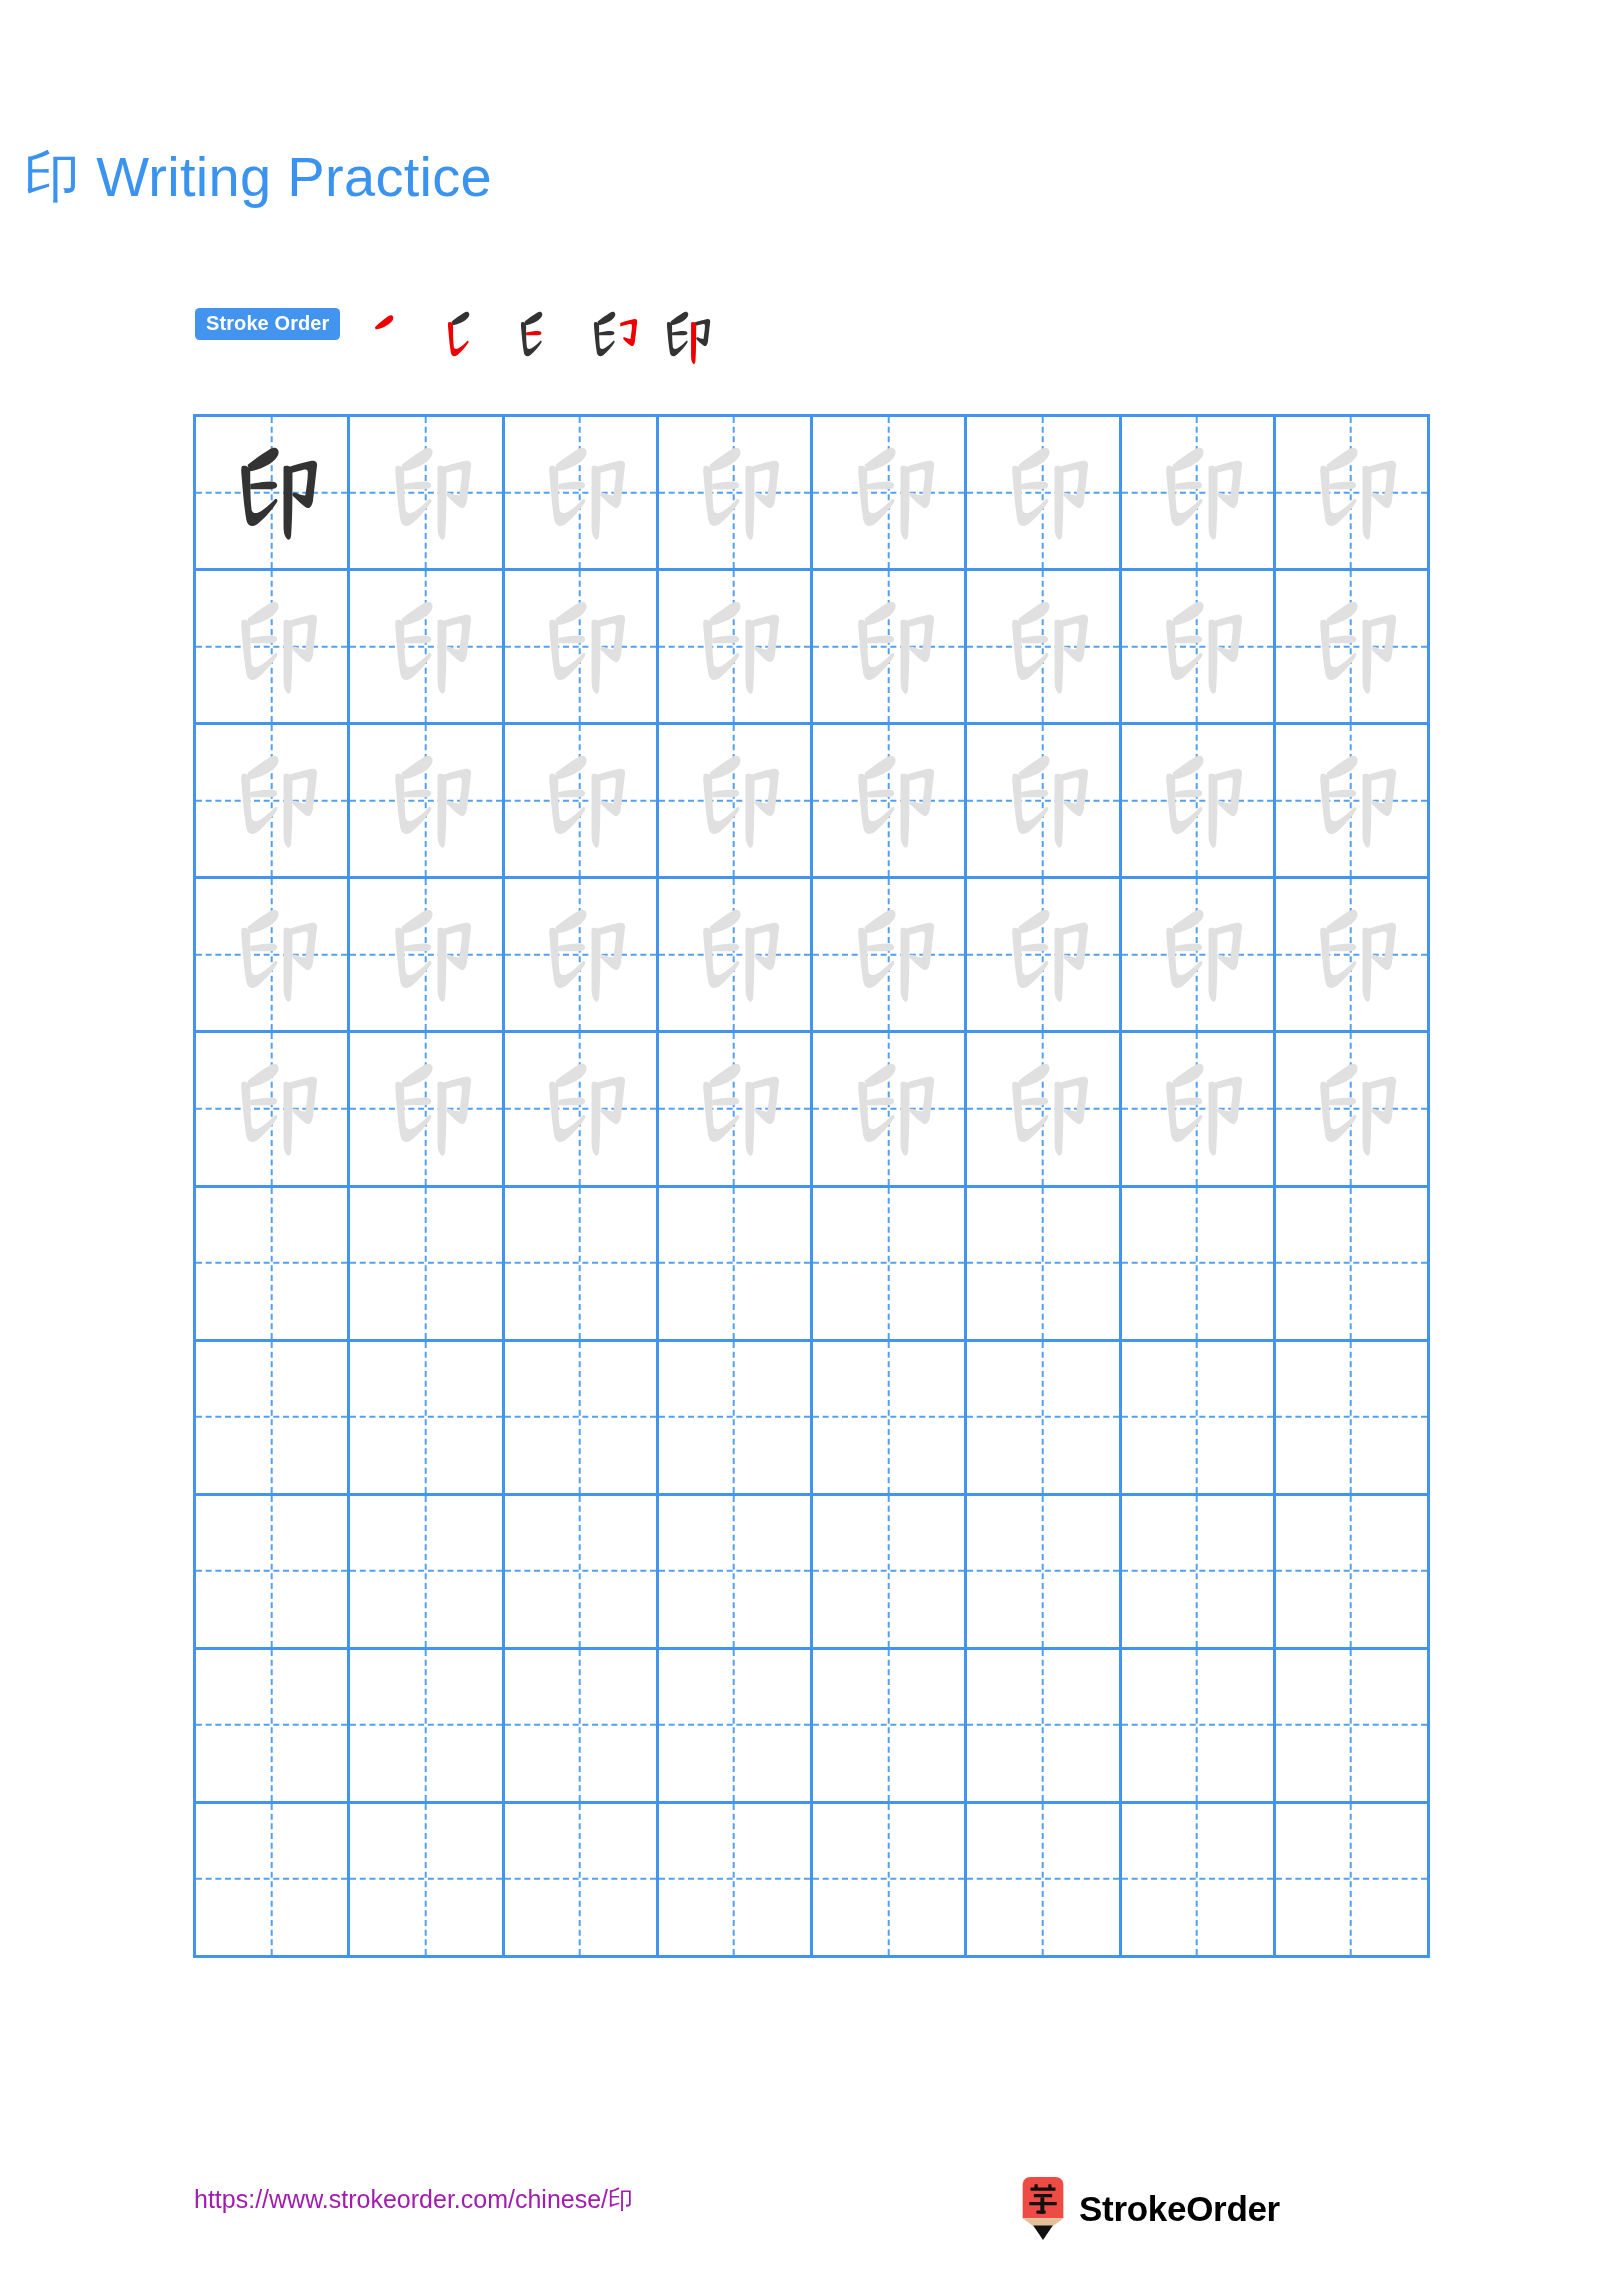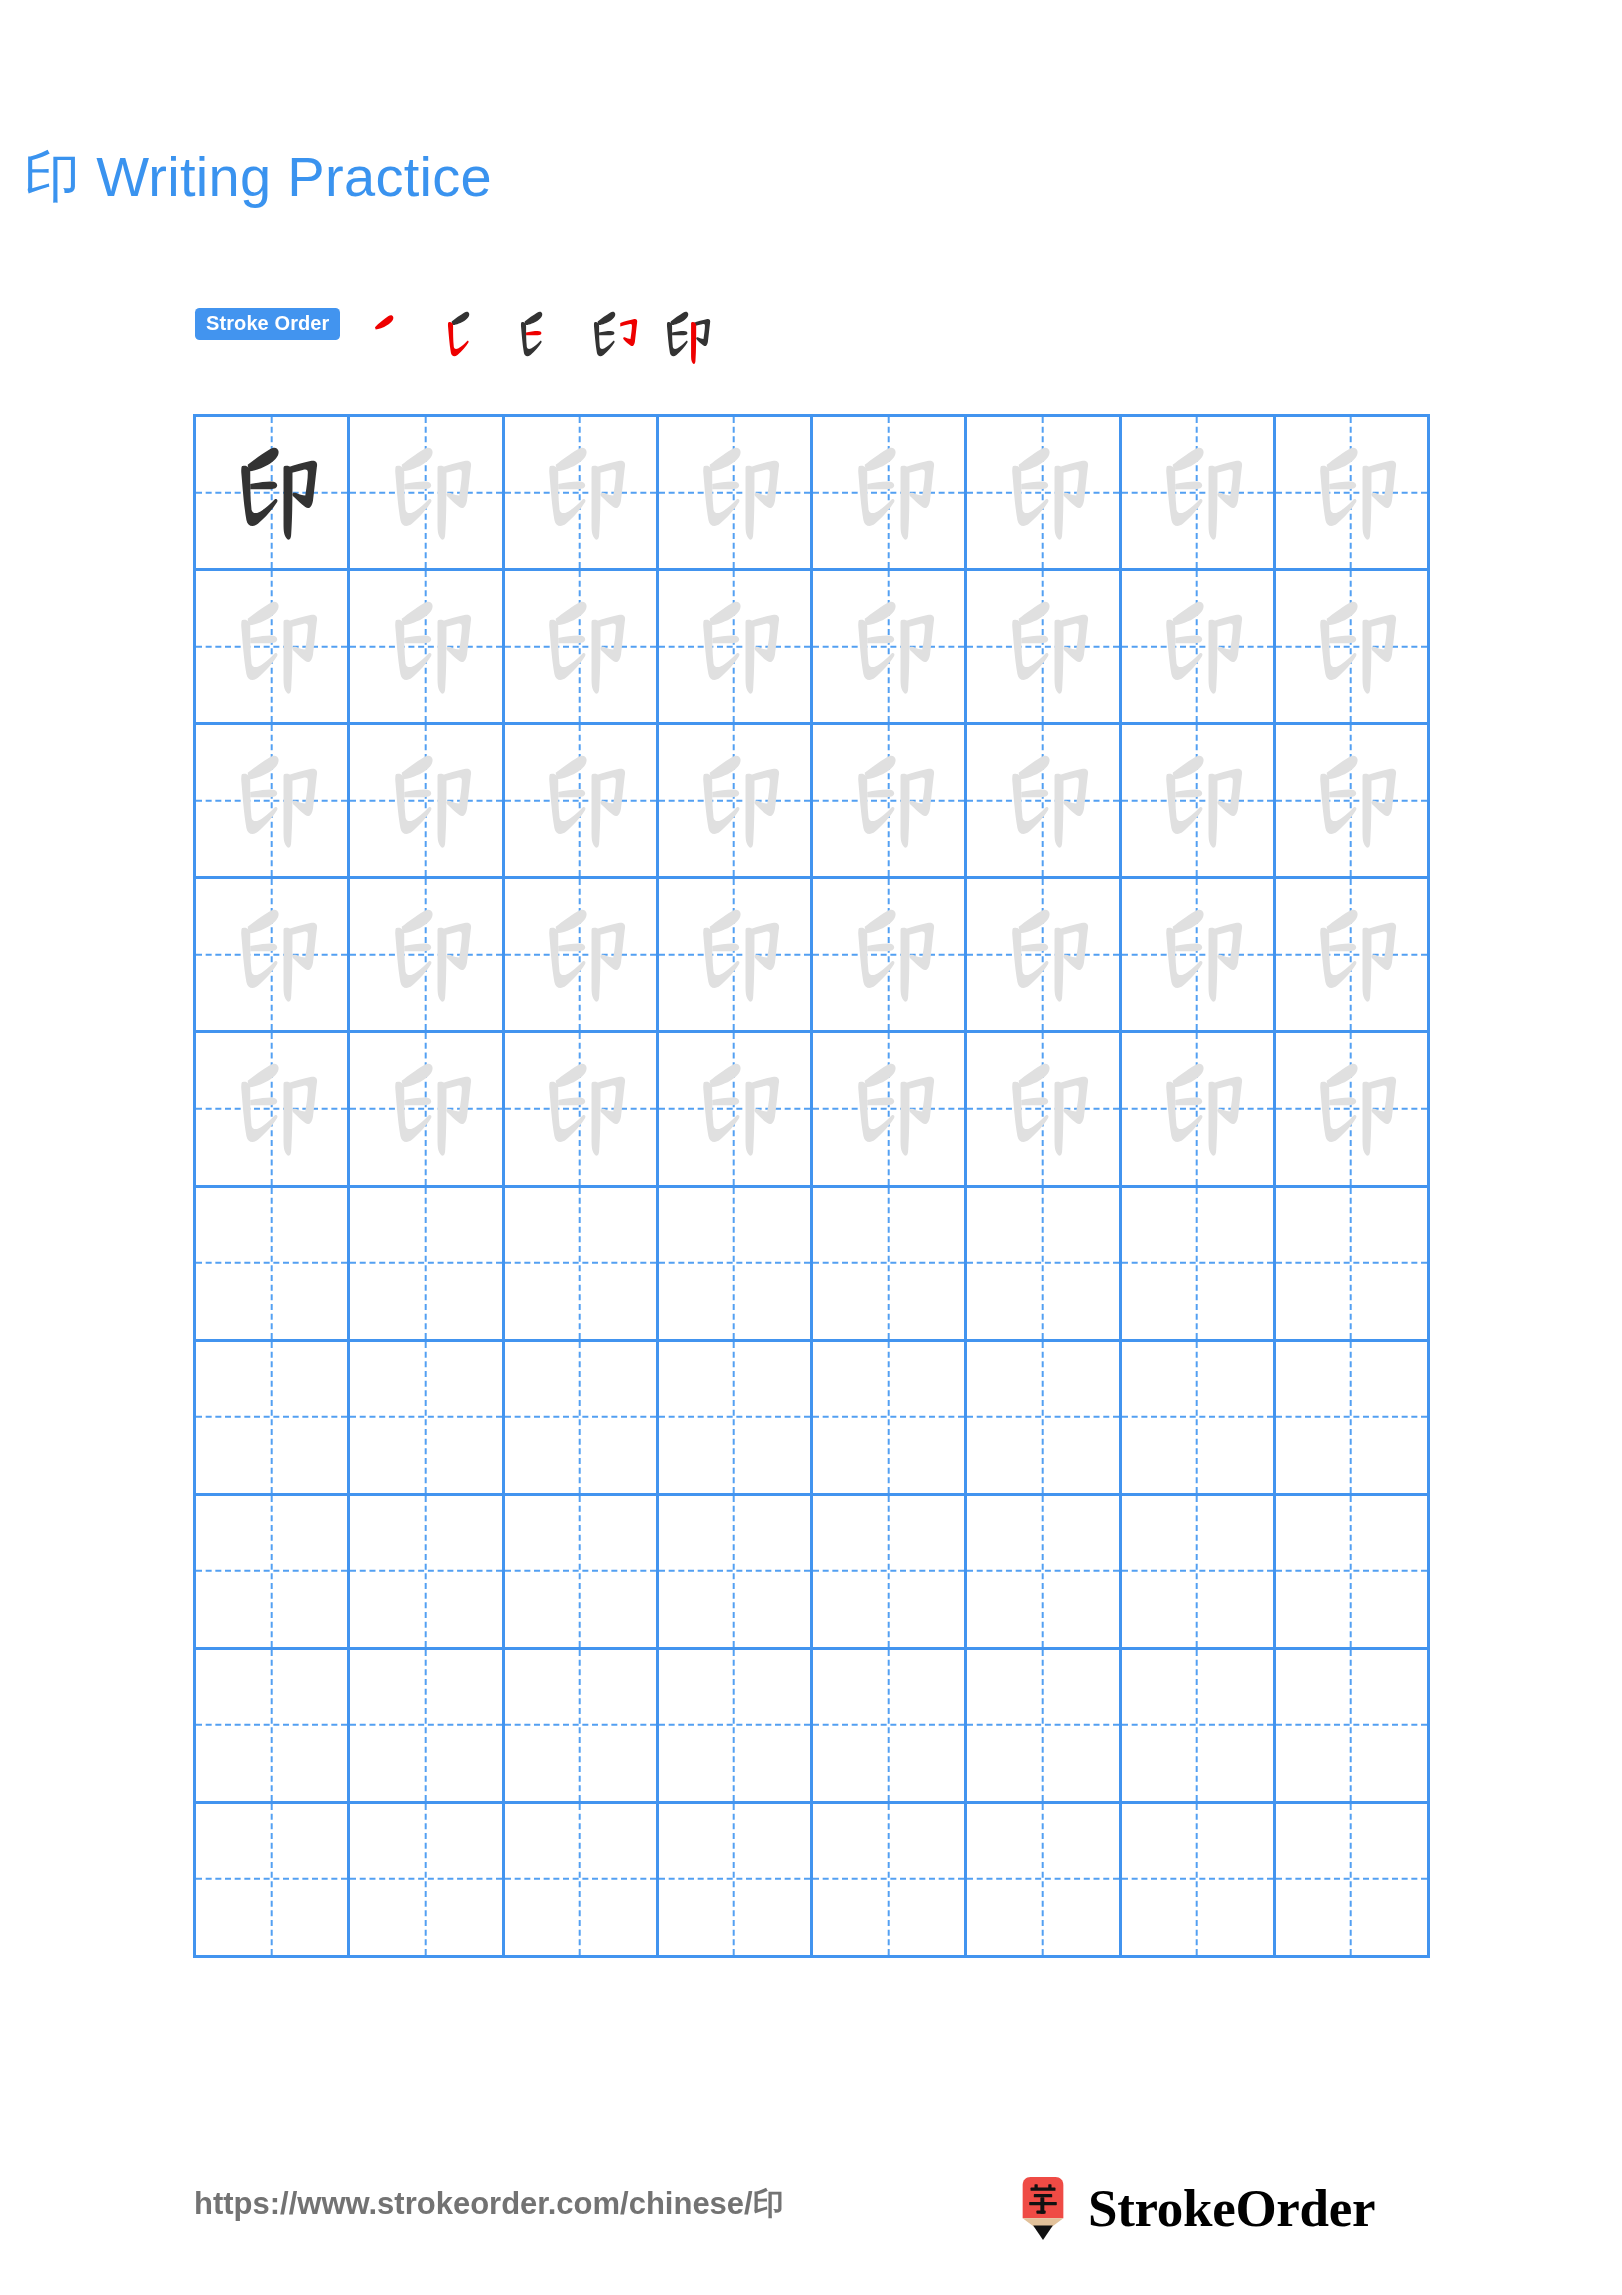--- a/index.html
+++ b/index.html
@@ -133,52 +133,50 @@
     position: absolute;
     left: 0;
     top: 2176px;
     width: 1622px;
     height: 72px;
   }
   #footer-url {
     position: absolute;
     left: 194px;
     top: 6.5px;
-    font-size: 31px;
-    color: #737373;
+    font-size: 25px;
+    color: #a21caf;
     white-space: nowrap;
     text-decoration: none;
-    font-weight: bold;
   }
   #footer-url .han {
     font-family: "DejaVu Sans", sans-serif;
   }
   #footer-brand {
     position: absolute;
     left: 1016px;
     top: 0px;
     display: flex;
     align-items: center;
     height: 65px;
   }
   #brand-logo-icon {
     width: 54px;
     height: 63px;
     position: relative;
     flex: 0 0 auto;
   }
   #brand-name {
-    font-size: 53px;
+    font-size: 35px;
     font-weight: 700;
     color: #000000;
-    margin-left: 18px;
+    margin-left: 9px;
     letter-spacing: -0.3px;
     white-space: nowrap;
     line-height: 1;
-    font-family: Liberation Serif, serif;
   }
 </style>
 </head>
 <body>
 
 <h1 id="page-title"><span class="han">印</span><span> Writing Practice</span></h1>
 
 <div id="stroke-order-row">
 
   <div id="stroke-order-badge">Stroke Order</div>

